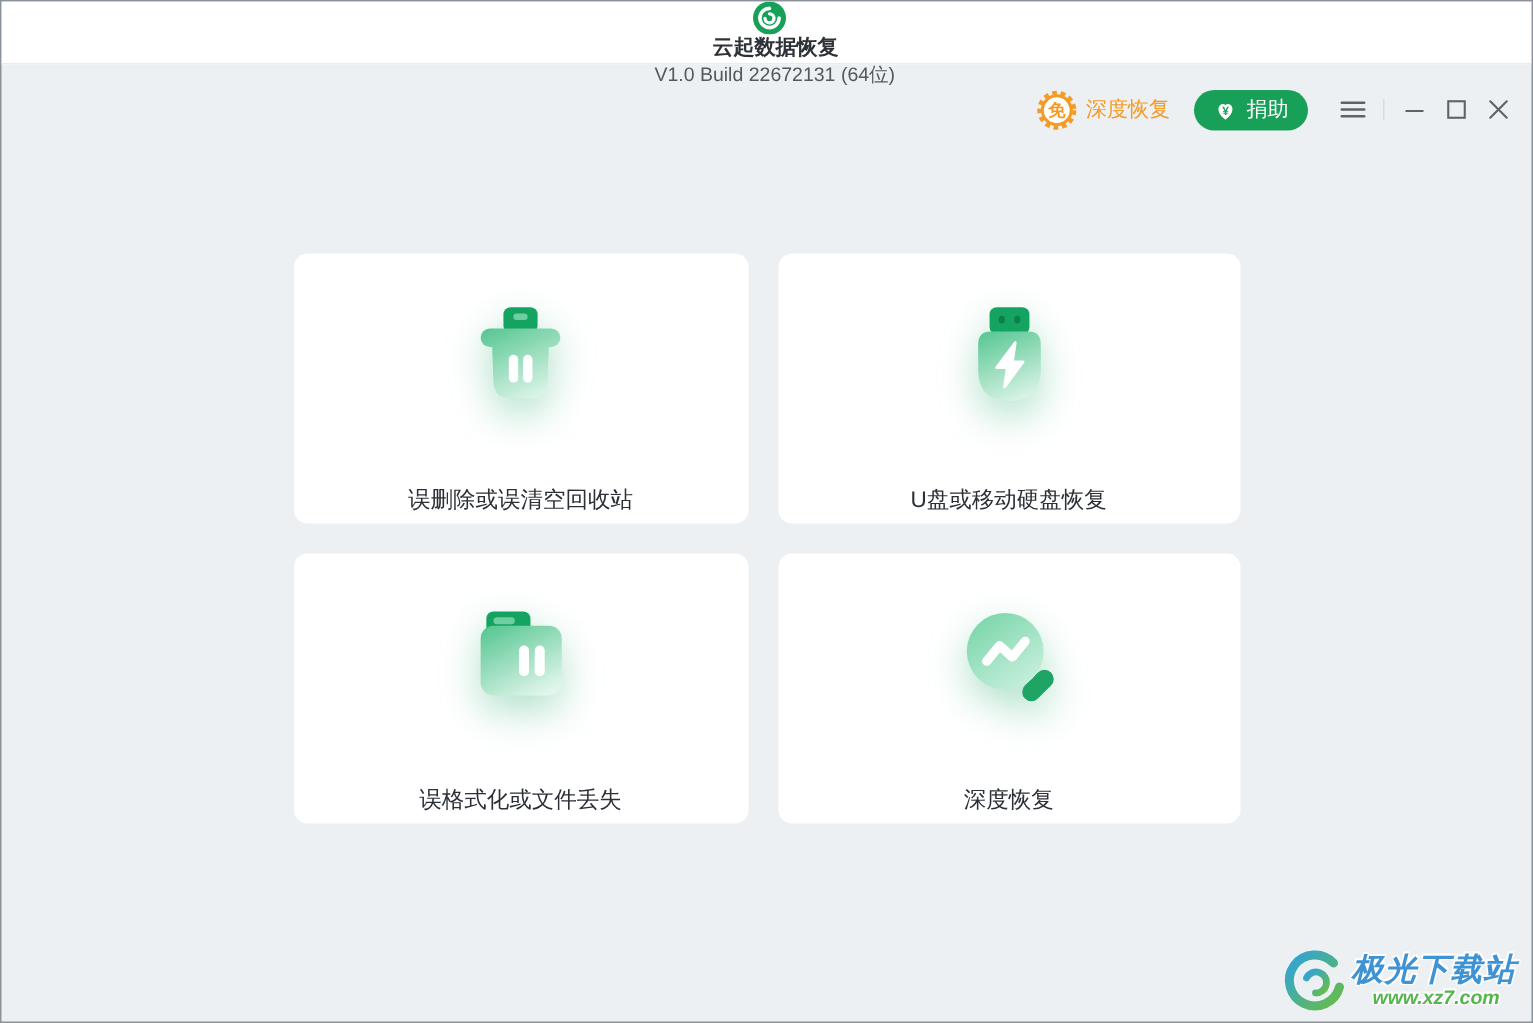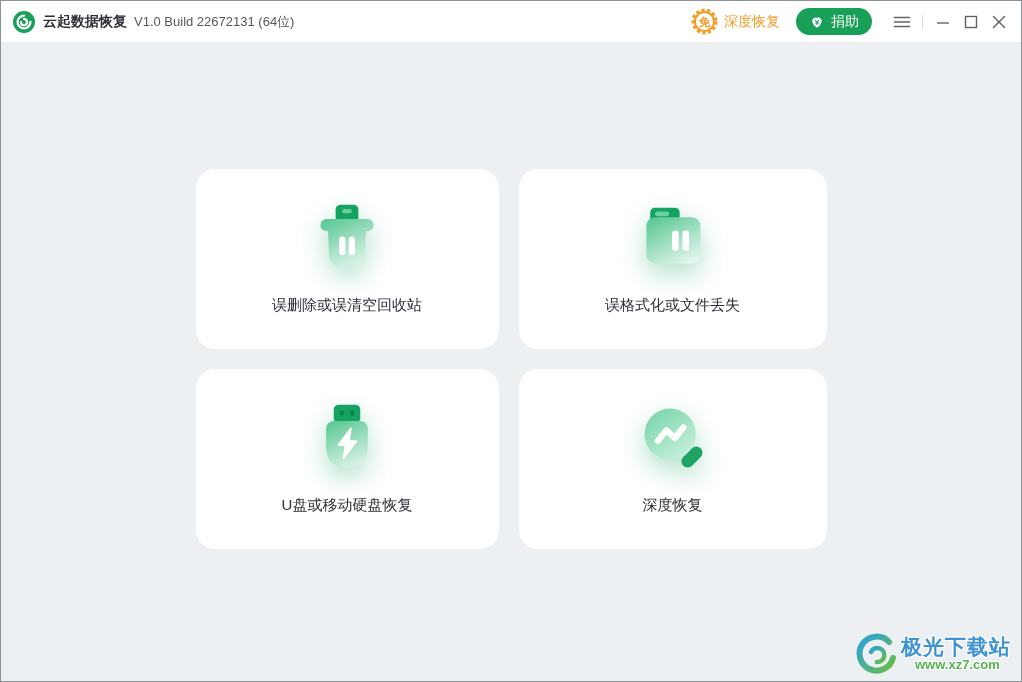--- a/index.html
+++ b/index.html
@@ -13,20 +13,21 @@
     position:relative;
     overflow:hidden;
   }
 
   
   .titlebar {
     height:42px; background:#ffffff;
     border-bottom:1px solid #e9ebee;
     display:flex; align-items:center;
     padding:0 8px 0 12px;
+    flex-direction:column;
   }
   .app-logo { width:22px; height:22px; flex:0 0 auto; }
   .app-name { margin-left:8px; font-size:14px; font-weight:bold; color:#2e3238; }
   .app-version { margin-left:7px; font-size:13px; color:#55595f; }
 
   .titlebar-right { margin-left:auto; display:flex; align-items:center; }
 
   .license { display:flex; align-items:center; cursor:pointer; margin-right:16px; }
   .license-label { margin-left:6px; font-size:14px; color:#f59a23; }
 
@@ -48,33 +49,34 @@
   .card-grid {
     display:grid;
     grid-template-columns:303px 308px;
     grid-template-rows:180px 180px;
     gap:20px;
     justify-content:center;
     padding-top:126px;
   }
   .card {
     background:#ffffff;
-    border-radius:19px;
+    border-radius:9px;
     display:flex; flex-direction:column; align-items:center;
     padding-top:32px;
     cursor:pointer;
+    gap:28px;
   }
   .card-icon { height:74px; display:flex; align-items:flex-start; }
   .card-icon svg { filter:drop-shadow(0 10px 13px rgba(34,170,105,.35)); }
   .card-label { margin-top:21px; font-size:15px; color:#2b2f36; }
 
   
   .watermark {
     position:absolute; right:10px; bottom:4px;
-    display:flex; align-items:center; gap:4px;
+    display:flex; align-items:center; gap:4px;font-style:italic;
   }
   .wm-text { display:flex; flex-direction:column; align-items:flex-start; line-height:1.05; }
   .wm-name {
     font-size:21px; font-weight:bold; color:#3f93d2; letter-spacing:1px;
     text-shadow:-1px -1px 0 #fff, 1px -1px 0 #fff, -1px 1px 0 #fff, 1px 1px 0 #fff;
   }
   .wm-url {
     font-size:13px; font-weight:bold; color:#55b54e; margin-left:14px;
     text-shadow:-1px -1px 0 #fff, 1px -1px 0 #fff, -1px 1px 0 #fff, 1px 1px 0 #fff;
   }
@@ -164,52 +166,52 @@
             <rect x="42.8" y="37.5" width="6.6" height="19.5" rx="3.3" fill="#ffffff"></rect>
           </svg>
         </div>
         <div class="card-label">误删除或误清空回收站</div>
       </div>
 
       <div class="card">
         <div class="card-icon">
           <svg width="78" height="74" viewBox="0 0 82 78">
             <defs>
+              <linearGradient id="ug" gradientUnits="userSpaceOnUse" x1="24" y1="20" x2="46" y2="74">
+                <stop offset="0" stop-color="#57c692"></stop>
+                  <stop offset="1" stop-color="#e1f6eb"></stop>
+              </linearGradient>
+            </defs>
+            <rect x="27" y="4" width="28" height="19" rx="5" fill="#14a361"></rect>
+            <rect x="33.5" y="10" width="4.2" height="5.5" rx="2.1" fill="#0d7f4b"></rect>
+            <rect x="44.3" y="10" width="4.2" height="5.5" rx="2.1" fill="#0d7f4b"></rect>
+            <path d="M19 30 Q19 21 28 21 H54 Q63 21 63 30 V48 Q63 70 41 70 Q19 70 19 48 Z" fill="url(#ug)"></path>
+            <path d="M45 29 L32 46.5 H39.5 L37.5 60 L50.5 42.5 H43 Z" fill="#ffffff" stroke="#ffffff" stroke-width="2" stroke-linejoin="round"></path>
+          </svg>
+        </div>
+        <div class="card-label">U盘或移动硬盘恢复</div>
+      </div>
+
+      <div class="card">
+        <div class="card-icon">
+          <svg width="78" height="74" viewBox="0 0 82 78">
+            <defs>
               <linearGradient id="fg" gradientUnits="userSpaceOnUse" x1="20" y1="16" x2="48" y2="70">
                 <stop offset="0" stop-color="#57c692"></stop>
                   <stop offset="1" stop-color="#e1f6eb"></stop>
               </linearGradient>
             </defs>
             <rect x="17" y="7" width="31" height="18" rx="5" fill="#14a361"></rect>
             <rect x="22" y="11" width="15" height="5" rx="2.5" fill="#6fce9f"></rect>
             <rect x="13" y="17" width="57" height="49" rx="9" fill="url(#fg)"></rect>
             <rect x="40" y="31" width="7" height="21.5" rx="3.5" fill="#ffffff"></rect>
             <rect x="51" y="31" width="7" height="21.5" rx="3.5" fill="#ffffff"></rect>
           </svg>
         </div>
         <div class="card-label">误格式化或文件丢失</div>
-      </div>
-
-      <div class="card">
-        <div class="card-icon">
-          <svg width="78" height="74" viewBox="0 0 82 78">
-            <defs>
-              <linearGradient id="ug" gradientUnits="userSpaceOnUse" x1="24" y1="20" x2="46" y2="74">
-                <stop offset="0" stop-color="#57c692"></stop>
-                  <stop offset="1" stop-color="#e1f6eb"></stop>
-              </linearGradient>
-            </defs>
-            <rect x="27" y="4" width="28" height="19" rx="5" fill="#14a361"></rect>
-            <rect x="33.5" y="10" width="4.2" height="5.5" rx="2.1" fill="#0d7f4b"></rect>
-            <rect x="44.3" y="10" width="4.2" height="5.5" rx="2.1" fill="#0d7f4b"></rect>
-            <path d="M19 30 Q19 21 28 21 H54 Q63 21 63 30 V48 Q63 70 41 70 Q19 70 19 48 Z" fill="url(#ug)"></path>
-            <path d="M45 29 L32 46.5 H39.5 L37.5 60 L50.5 42.5 H43 Z" fill="#ffffff" stroke="#ffffff" stroke-width="2" stroke-linejoin="round"></path>
-          </svg>
-        </div>
-        <div class="card-label">U盘或移动硬盘恢复</div>
       </div>
 
       <div class="card">
         <div class="card-icon">
           <svg width="78" height="74" viewBox="0 0 82 78">
             <defs>
               <linearGradient id="mg" gradientUnits="userSpaceOnUse" x1="22" y1="12" x2="58" y2="62">
                 <stop offset="0" stop-color="#7ed7ad"></stop>
                   <stop offset="1" stop-color="#cdf1e0"></stop>
               </linearGradient>

